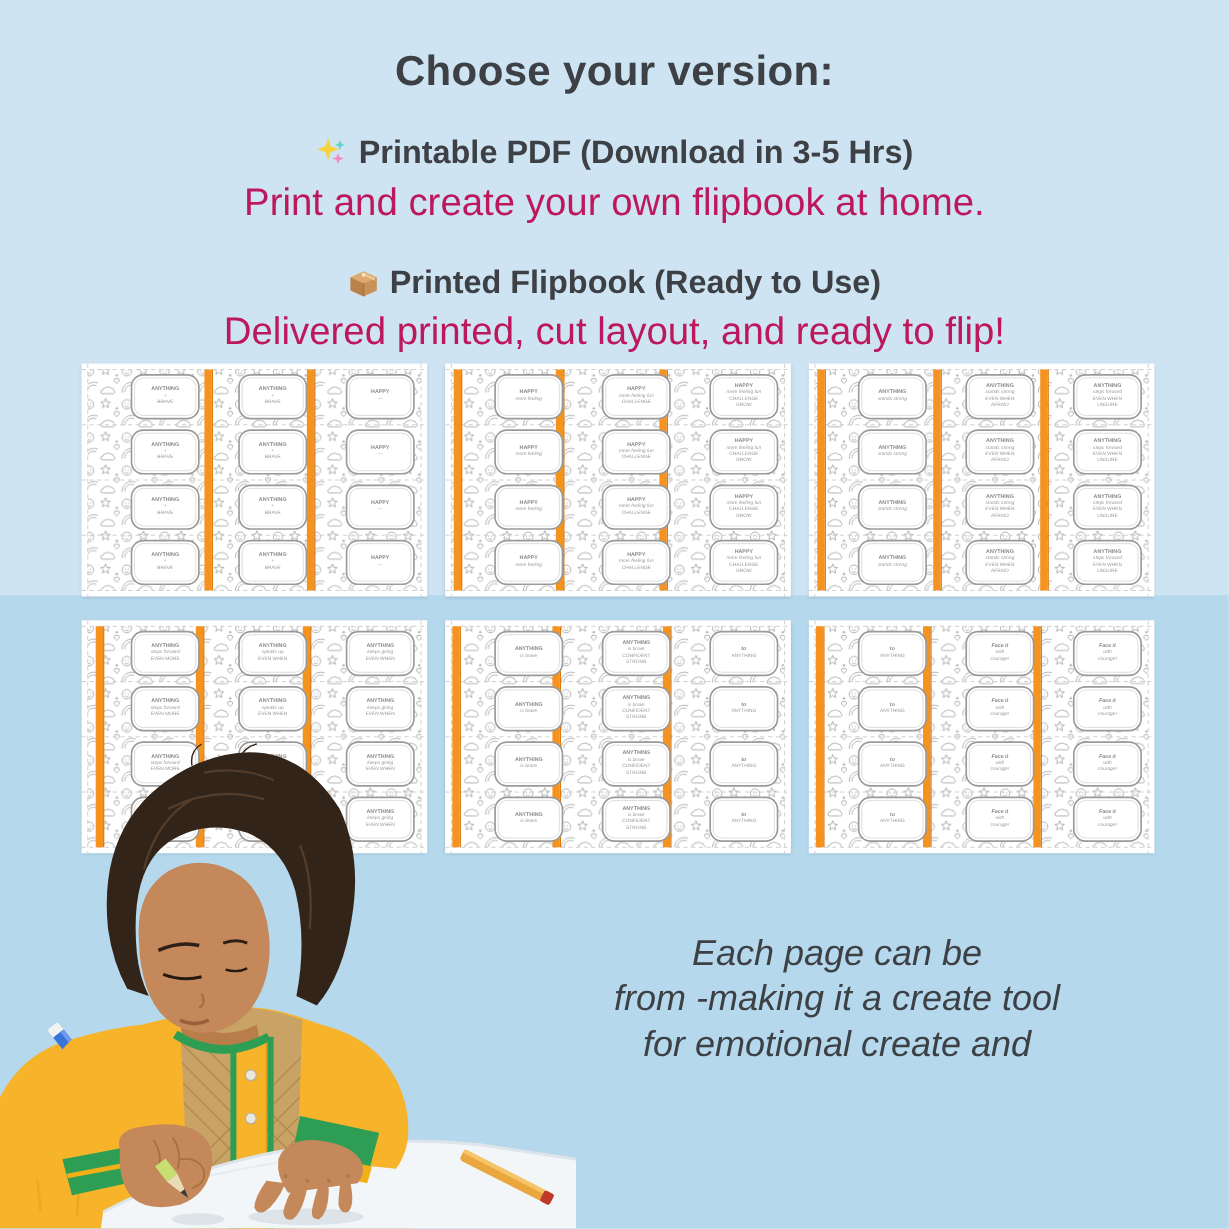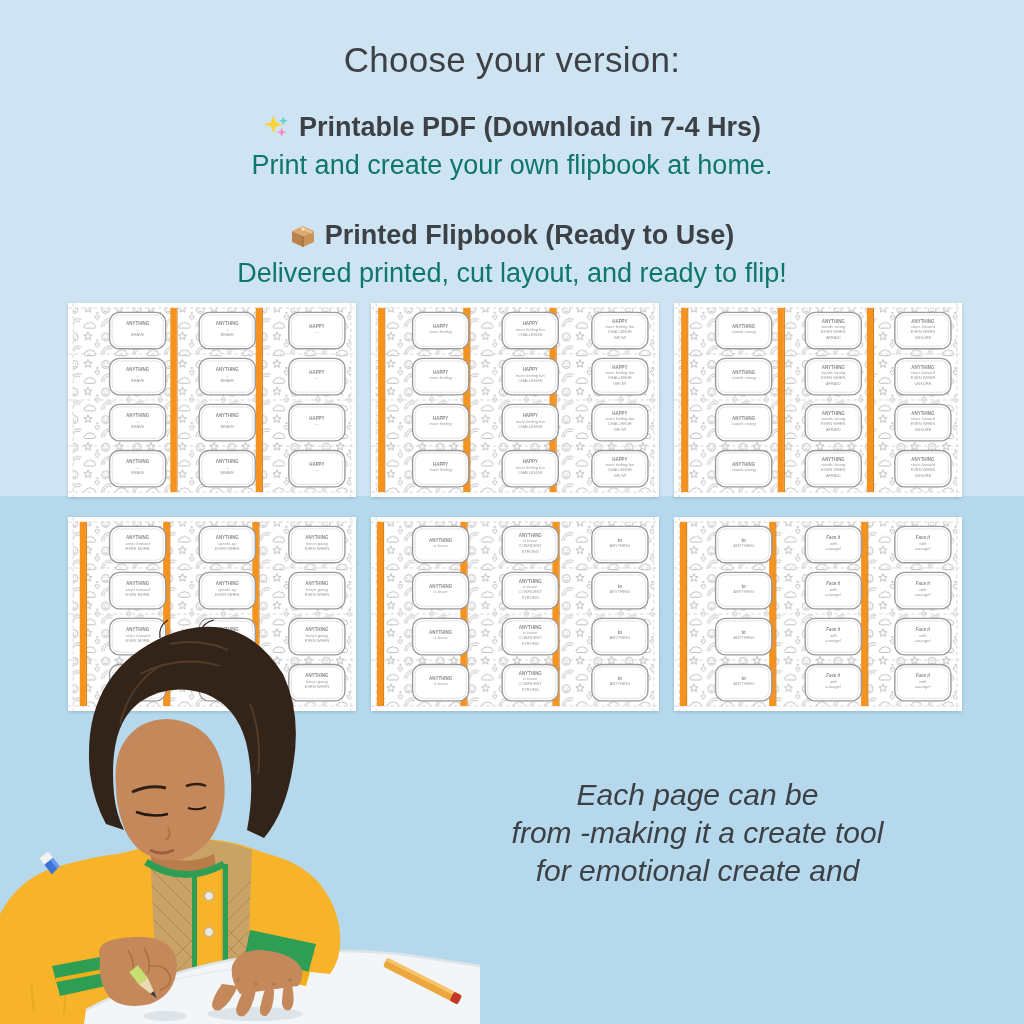--- a/index.html
+++ b/index.html
@@ -1,25 +1,25 @@
 <!DOCTYPE html>
 <html><head>
 <meta charset="utf-8">
 <style>
   html,body{margin:0;padding:0;background:#e8eef4;}
   .canvas{position:relative;width:1024px;height:1024px;overflow:hidden;
           font-family:"Liberation Sans",sans-serif;background:#cfe4f2;}
   .band-bottom{position:absolute;left:0;top:496px;width:1024px;height:528px;background:#b5d8ec;}
   .headline{position:absolute;top:40px;left:0;width:100%;text-align:center;margin:0;
-            font-size:35px;font-weight:400;color:#3d4145;letter-spacing:.3px;}
+            font-size:35px;font-weight:700;color:#3d4145;letter-spacing:.3px;}
   .opt{position:absolute;left:0;width:100%;text-align:center;}
   #opt1{top:112px;} #opt2{top:220px;}
   .opt-row{display:flex;justify-content:center;align-items:center;gap:9px;}
   .opt-title{font-size:27px;font-weight:700;color:#3d4145;}
-  .opt-sub{font-size:27px;color:#0f766e;margin-top:7px;}
+  .opt-sub{font-size:32px;color:#be185d;margin-top:7px;}
   .icon svg{display:block;}
   .grid{position:absolute;left:68px;top:303px;display:grid;z-index:1;
         grid-template-columns:repeat(3,288px);grid-auto-rows:194px;column-gap:15px;row-gap:20px;}
   .page{width:288px;height:194px;box-shadow:0 1px 3px rgba(70,100,130,.28);background:#fff;}
   .photo{position:absolute;left:0;top:614px;width:480px;height:410px;z-index:3;}
   .footer{position:absolute;left:375px;top:776px;width:645px;text-align:center;color:#3d4145;z-index:2;}
   .f-line{font-size:30px;line-height:38px;font-style:italic;}
   .f-script{font-family:"DejaVu Serif",serif;font-style:italic;font-size:44px;color:#4a463e;
             letter-spacing:2px;line-height:58px;margin-top:4px;}
   .defs{position:absolute;width:0;height:0;}
@@ -34,21 +34,21 @@
 
   <div class="opt" id="opt1">
     <div class="opt-row">
       <span class="icon">
         <svg viewBox="0 0 26 26" width="27" height="27">
           <path d="M10 1 L12.2 7.8 L19 10 L12.2 12.2 L10 19 L7.8 12.2 L1 10 L7.8 7.8 Z" fill="#f8d43c"></path>
           <path d="M19.5 2.5 L20.6 5.4 L23.5 6.5 L20.6 7.6 L19.5 10.5 L18.4 7.6 L15.5 6.5 L18.4 5.4 Z" fill="#5ed3c8"></path>
           <path d="M18 13 L19.2 16.3 L22.5 17.5 L19.2 18.7 L18 22 L16.8 18.7 L13.5 17.5 L16.8 16.3 Z" fill="#f587bd"></path>
         </svg>
       </span>
-      <span class="opt-title">Printable PDF (Download in 7-4 Hrs)</span>
+      <span class="opt-title">Printable PDF (Download in 3-5 Hrs)</span>
     </div>
     <div class="opt-sub">Print and create your own flipbook at home.</div>
   </div>
 
   <div class="opt" id="opt2">
     <div class="opt-row">
       <span class="icon">
         <svg viewBox="0 0 26 26" width="26" height="26">
           <polygon points="2,8 13,3 24,8 13,13" fill="#dfa96e"></polygon>
           <polygon points="2,8 13,13 13,24 2,19" fill="#b9824a"></polygon>

